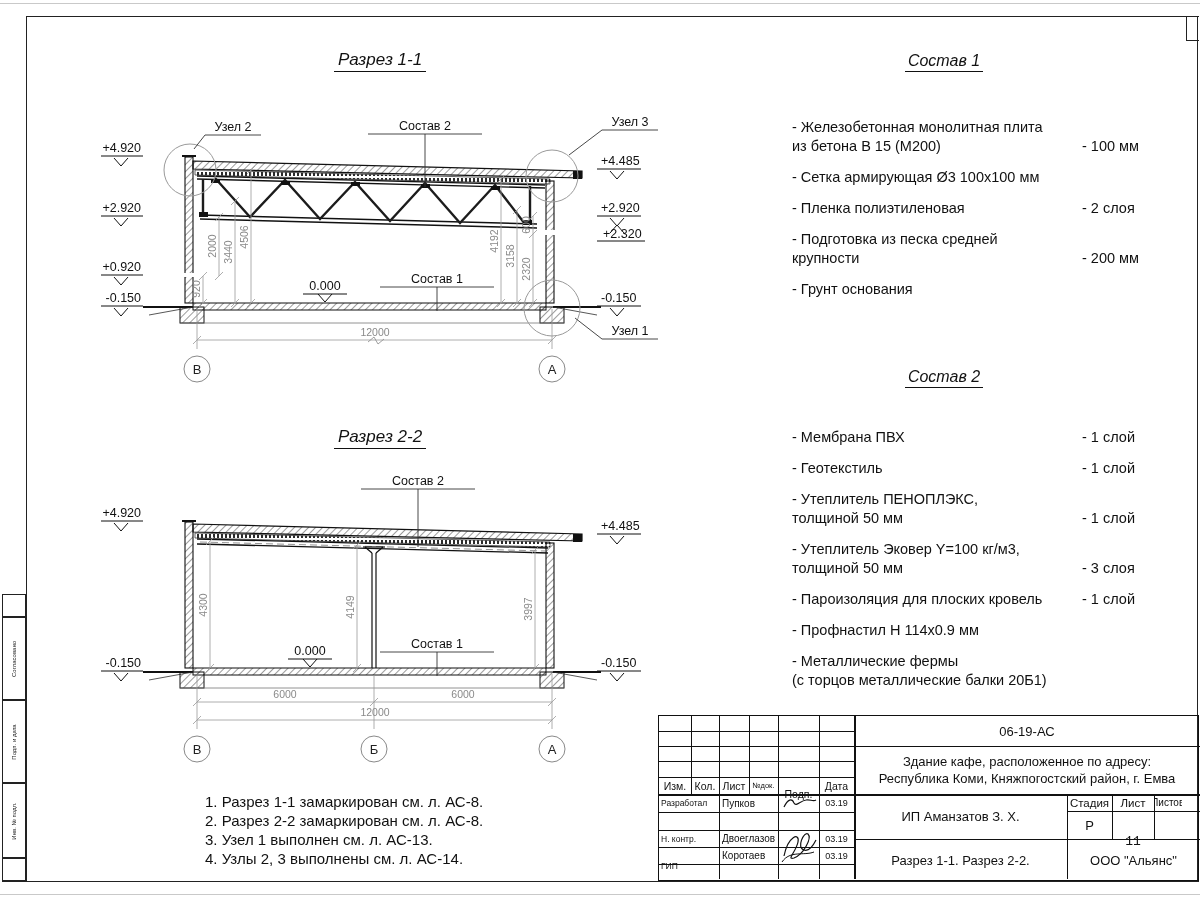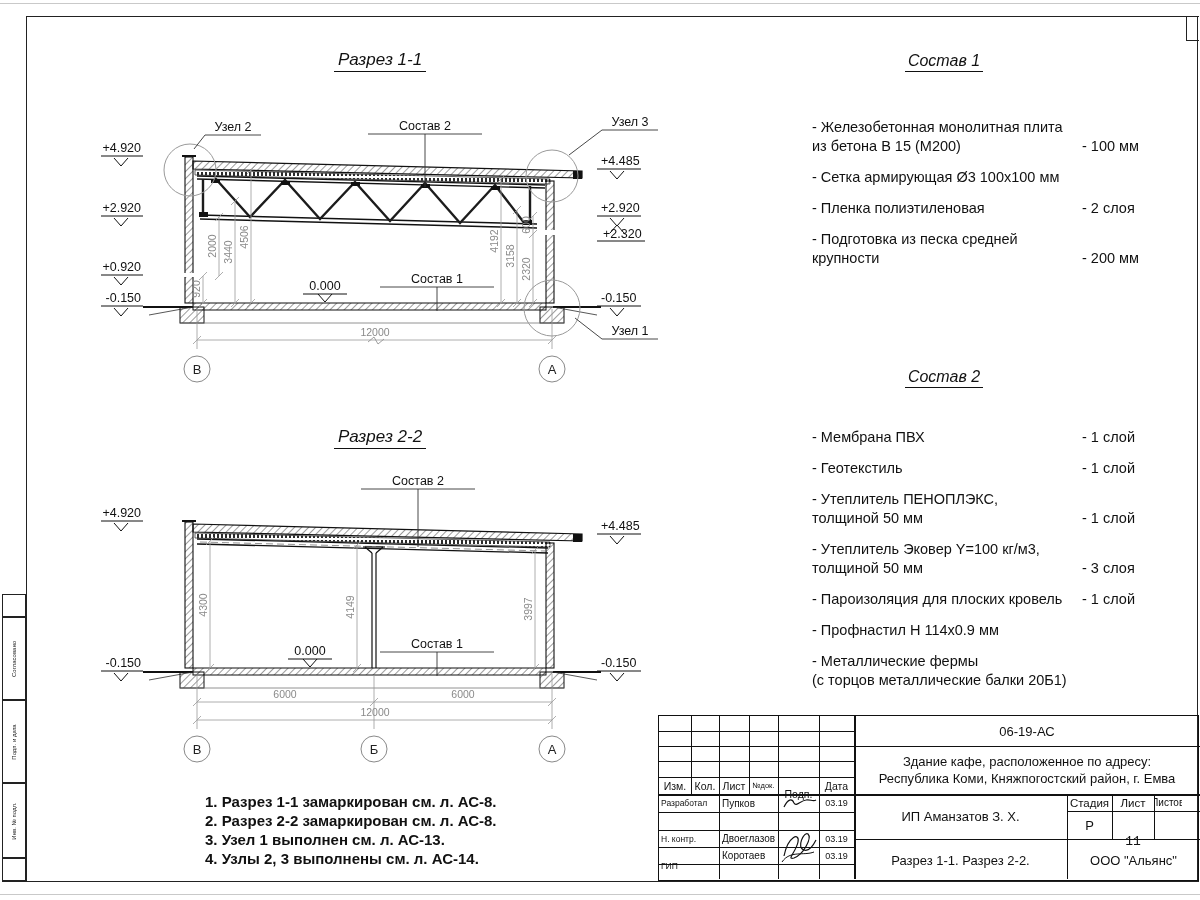--- a/index.html
+++ b/index.html
@@ -17,21 +17,21 @@
   
   .sec-title{position:absolute;font-style:italic;font-size:17px;color:#111;text-align:center;}
   .sec-title b{font-weight:normal;border-bottom:1px solid #111;padding:0 4px 2px;}
   
   .sostav{position:absolute;width:430px;}
   .sostav .st{width:348px;text-align:center;font-style:italic;font-size:16px;}
   .sostav .st b{font-weight:normal;border-bottom:1px solid #111;padding:0 3px 2px;}
   .sostav .items{margin-top:0;}
   .srow{display:flex;align-items:flex-end;width:388px;padding-left:22px;margin-bottom:12px;
         font-size:14.5px;line-height:19px;}
-  .srow .nm{flex:1;white-space:pre-line;margin-left:20px;}
+  .srow .nm{flex:1;white-space:pre-line;}
   .srow .vl{width:98px;flex:none;}
   
   .notes{position:absolute;font-size:15px;line-height:19px;}
   
   #stamp{position:absolute;left:658px;top:715px;width:541px;height:166px;
          border:1.5px solid #111;box-sizing:border-box;font-size:13px;}
   #stamp .ln{position:absolute;background:#111;}
   #stamp .cell{position:absolute;display:flex;align-items:center;justify-content:center;
                text-align:center;overflow:hidden;}
   
@@ -335,20 +335,24 @@
         </div>
     <div class="srow">
           <span class="nm">- Пленка полиэтиленовая</span>
           <span class="vl">-  2 слоя</span>
         </div>
     <div class="srow">
           <span class="nm">- Подготовка из песка средней
   крупности</span>
           <span class="vl">- 200 мм</span>
         </div>
+    <div class="srow">
+          <span class="nm">- Грунт основания</span>
+          <span class="vl"></span>
+        </div>
   </div>
 </div>
 
 <div class="sostav" style="left:770px;top:368px;">
   <div class="st"><b>Состав 2</b></div>
   <div class="items" style="margin-top:42px;">
     <div class="srow">
           <span class="nm">- Мембрана ПВХ</span>
           <span class="vl">- 1 слой</span>
         </div>
@@ -375,21 +379,21 @@
           <span class="vl"></span>
         </div>
     <div class="srow">
           <span class="nm">- Металлические фермы
   (с торцов металлические балки 20Б1)</span>
           <span class="vl"></span>
         </div>
   </div>
 </div>
 
-<div class="notes" style="left:205px;top:792px;font-weight:bold;">
+<div class="notes" style="left:205px;top:792px;">
   <div>1. Разрез 1-1 замаркирован см. л. АС-8.</div>
   <div>2. Разрез 2-2 замаркирован см. л. АС-8.</div>
   <div>3. Узел 1 выполнен см. л. АС-13.</div>
   <div>4. Узлы 2, 3 выполнены см. л. АС-14.</div>
 </div>
 
 <div id="stamp">
 
   <div class="ln" style="left:0;top:15px;width:195px;height:1px;"></div>
   <div class="ln" style="left:0;top:30px;width:195px;height:1px;"></div>

